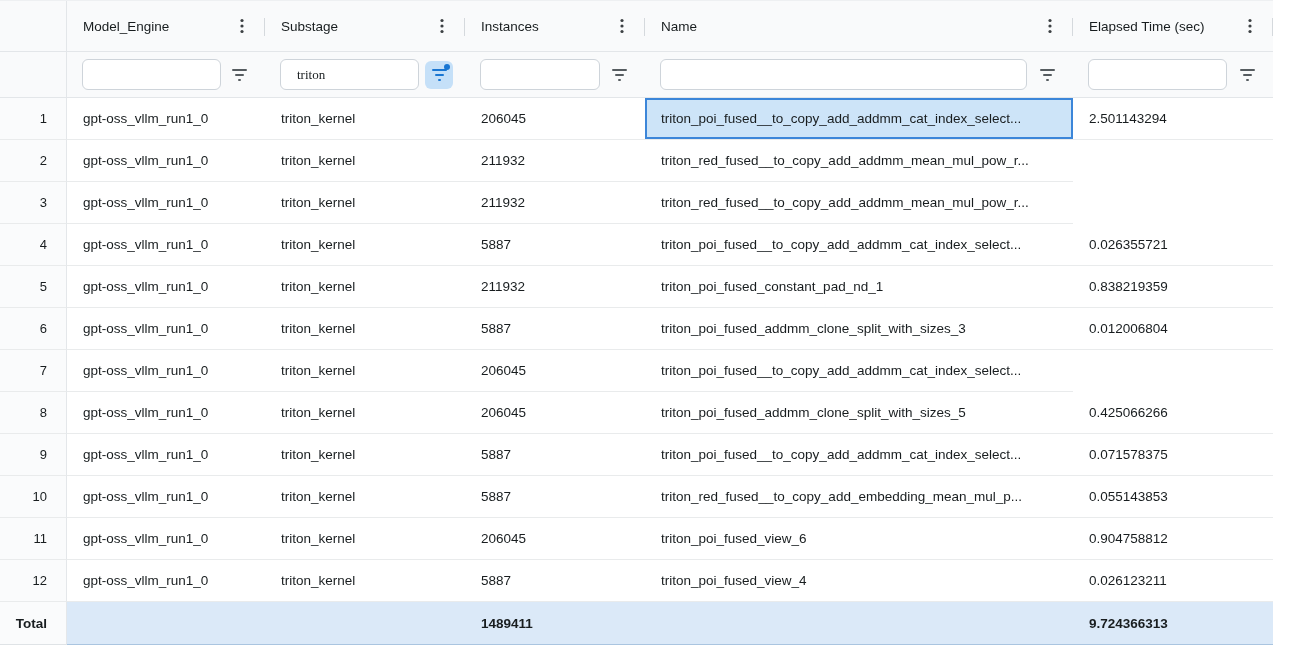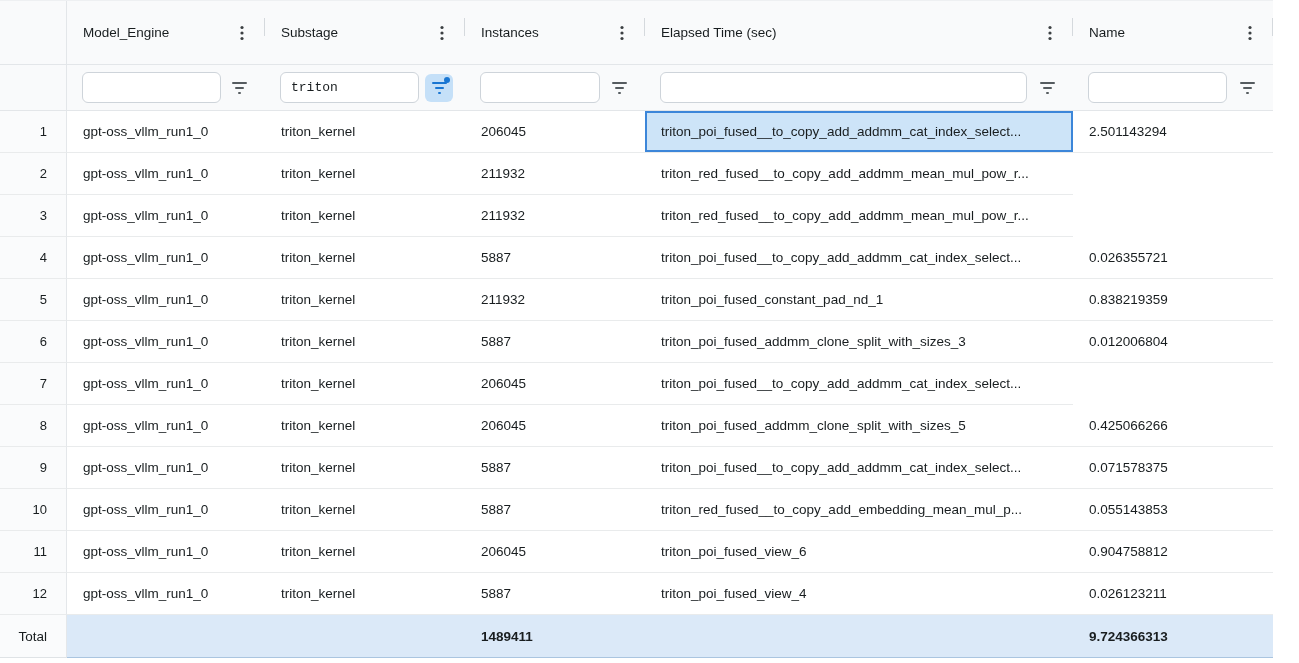--- a/index.html
+++ b/index.html
@@ -13,21 +13,21 @@
     overflow: hidden;
   }
   .grid { width: 1273px; }
 
   .g-row {
     display: grid;
     grid-template-columns: 67px 198px 200px 180px 428px 200px;
   }
 
   
-  .hdr-row { height: 65px; background: #f9fafb; border-top: 1px solid #eef0f2; }
+  .hdr-row { height: 52px; background: #f9fafb; border-top: 1px solid #eef0f2; }
   .hdr-cell {
     position: relative;
     display: flex;
     align-items: center;
     justify-content: space-between;
     padding: 0 14px 0 16px;
     border-bottom: 1px solid #e3e6e9;
     font-weight: 500;
     white-space: nowrap;
     overflow: hidden;
@@ -58,22 +58,22 @@
   .filter-num {
     background: #f9fafb;
     border-right: 1px solid #e3e6e9;
     border-bottom: 1px solid #e3e6e9;
   }
   input.filter-input {
     height: 31px;
     border: 1px solid #ced4da;
     border-radius: 6px;
     background: #ffffff;
-    padding: 0 10px;
-    font-family: Liberation Mono, monospace;
+    padding: 0 16px;
+    font-family: Liberation Serif, serif;
     font-size: 13px;
     color: #181d1f;
     outline: none;
     flex: none;
   }
   .fw-std  { width: 139px; }
   .fw-ins  { width: 120px; }
   .fw-name { width: 367px; }
 
   .icon-btn {
@@ -126,20 +126,21 @@
   }
 
   
   .total-row { height: 43px; }
   .total-num {
     display: flex; align-items: center; justify-content: flex-end;
     padding-right: 19px;
     background: #fafbfc;
     border-right: 1px solid #e4e7ea;
     border-bottom: 1px solid #dfe3e6;
+    font-weight: bold;
   }
   .total-cell {
     display: flex; align-items: center;
     padding: 12px 16px;
     background: #dbe9f8;
     border-bottom: 1px solid #aac5e0;
     font-weight: 700;
     white-space: nowrap;
   }
 </style>
@@ -178,32 +179,32 @@
       <span class="menu-btn">
         <svg width="4" height="16" viewBox="0 0 4 16">
             <circle cx="2" cy="2.5" r="1.6" fill="currentColor"></circle>
             <circle cx="2" cy="8" r="1.6" fill="currentColor"></circle>
             <circle cx="2" cy="13.5" r="1.6" fill="currentColor"></circle>
           </svg>
       </span>
     </div>
 
     <div class="hdr-cell">
+      <span>Name</span>
+      <span class="menu-btn">
+        <svg width="4" height="16" viewBox="0 0 4 16">
+            <circle cx="2" cy="2.5" r="1.6" fill="currentColor"></circle>
+            <circle cx="2" cy="8" r="1.6" fill="currentColor"></circle>
+            <circle cx="2" cy="13.5" r="1.6" fill="currentColor"></circle>
+          </svg>
+      </span>
+    </div>
+
+    <div class="hdr-cell">
       <span>Elapsed Time (sec)</span>
-      <span class="menu-btn">
-        <svg width="4" height="16" viewBox="0 0 4 16">
-            <circle cx="2" cy="2.5" r="1.6" fill="currentColor"></circle>
-            <circle cx="2" cy="8" r="1.6" fill="currentColor"></circle>
-            <circle cx="2" cy="13.5" r="1.6" fill="currentColor"></circle>
-          </svg>
-      </span>
-    </div>
-
-    <div class="hdr-cell">
-      <span>Name</span>
       <span class="menu-btn">
         <svg width="4" height="16" viewBox="0 0 4 16">
             <circle cx="2" cy="2.5" r="1.6" fill="currentColor"></circle>
             <circle cx="2" cy="8" r="1.6" fill="currentColor"></circle>
             <circle cx="2" cy="13.5" r="1.6" fill="currentColor"></circle>
           </svg>
       </span>
     </div>
   </div>
 

